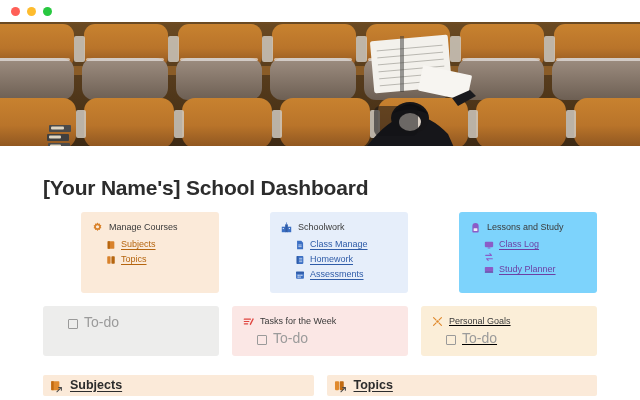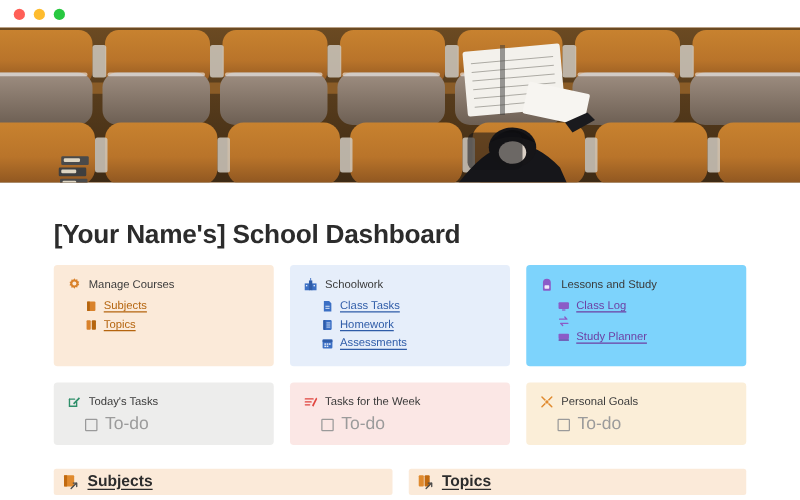--- a/index.html
+++ b/index.html
@@ -78,29 +78,29 @@
     display: flex;
     gap: 13px;
     margin-bottom: 13px;
   }
   .card {
     flex: 1 1 0;
     border-radius: 3px;
     padding: 9px 11px 11px 11px;
     box-sizing: border-box;
   }
-  .card.tall  { min-height: 68px; }
+  .card.tall  { min-height: 68px; margin-left: 38px; }
   .card.short { min-height: 35px; }
 
   .bg-orange { background: #fbead9; }
   .bg-blue   { background: #e6eefa; }
   .bg-purple { background: #7dd3fc; }
   .bg-gray   { background: #ededec; }
   .bg-pink   { background: #fbe7e5; }
-  .bg-cream  { background: #fbeed8; }
+  .bg-cream  { background: #fbeed8; text-decoration: underline; }
 
   .card-head {
     display: flex;
     align-items: center;
     gap: 6px;
     font-size: 9px;
     color: #3a3a3a;
     margin-bottom: 4px;
     line-height: 12px;
   }
@@ -348,21 +348,21 @@
           <div class="card-link link-blue">
             <span class="ico">
               <svg viewBox="0 0 12 12" width="10" height="10" aria-hidden="true">
                 <path d="M2.5 1h5l2.2 2.2V11h-7.2z" fill="#3b6fc4"></path>
                 <g stroke="#e6eefa" stroke-width="0.9">
                     <line x1="4" y1="6" x2="8" y2="6"></line>
                     <line x1="4" y1="8" x2="8" y2="8"></line>
                   </g>
               </svg>
             </span>
-            <span class="lbl">Class Tasks</span>
+            <span class="lbl">Class Manage</span>
           </div>
           <div class="card-link link-blue">
             <span class="ico">
               <svg viewBox="0 0 12 12" width="10" height="10" aria-hidden="true">
                 <rect x="2" y="1.3" width="8" height="9.4" rx="1" fill="#3b6fc4"></rect>
                 <rect x="2" y="1.3" width="2" height="9.4" fill="#2f5ca8"></rect>
                 <g stroke="#e6eefa" stroke-width="0.8">
                     <line x1="5" y1="4" x2="8.7" y2="4"></line>
                     <line x1="5" y1="6" x2="8.7" y2="6"></line>
                     <line x1="5" y1="8" x2="8.7" y2="8"></line>
@@ -428,30 +428,20 @@
             </span>
             <span class="lbl">Study Planner</span>
           </div>
         </div>
       </div>
     </div>
 
     <div class="card-row">
 
       <div class="card short bg-gray">
-        <div class="card-head">
-          <span class="ico">
-            <svg viewBox="0 0 14 14" width="11" height="11" aria-hidden="true">
-              <path d="M2 4.2v7.3h7.3V7" stroke="#2f8f6a" stroke-width="1.4" fill="none" stroke-linecap="round"></path>
-              <path d="M2 4.2h5.2" stroke="#2f8f6a" stroke-width="1.4" fill="none" stroke-linecap="round"></path>
-              <path d="M5.6 8.4 11.6 2.3l1.2 1.2L6.8 9.6z" fill="#2f8f6a"></path>
-            </svg>
-          </span>
-          <span>Today's Tasks</span>
-        </div>
         <div class="todo-row">
           <span class="checkbox"></span>
           <span>To-do</span>
         </div>
       </div>
 
       <div class="card short bg-pink">
         <div class="card-head">
           <span class="ico">
             <svg viewBox="0 0 14 14" width="11" height="11" aria-hidden="true">

